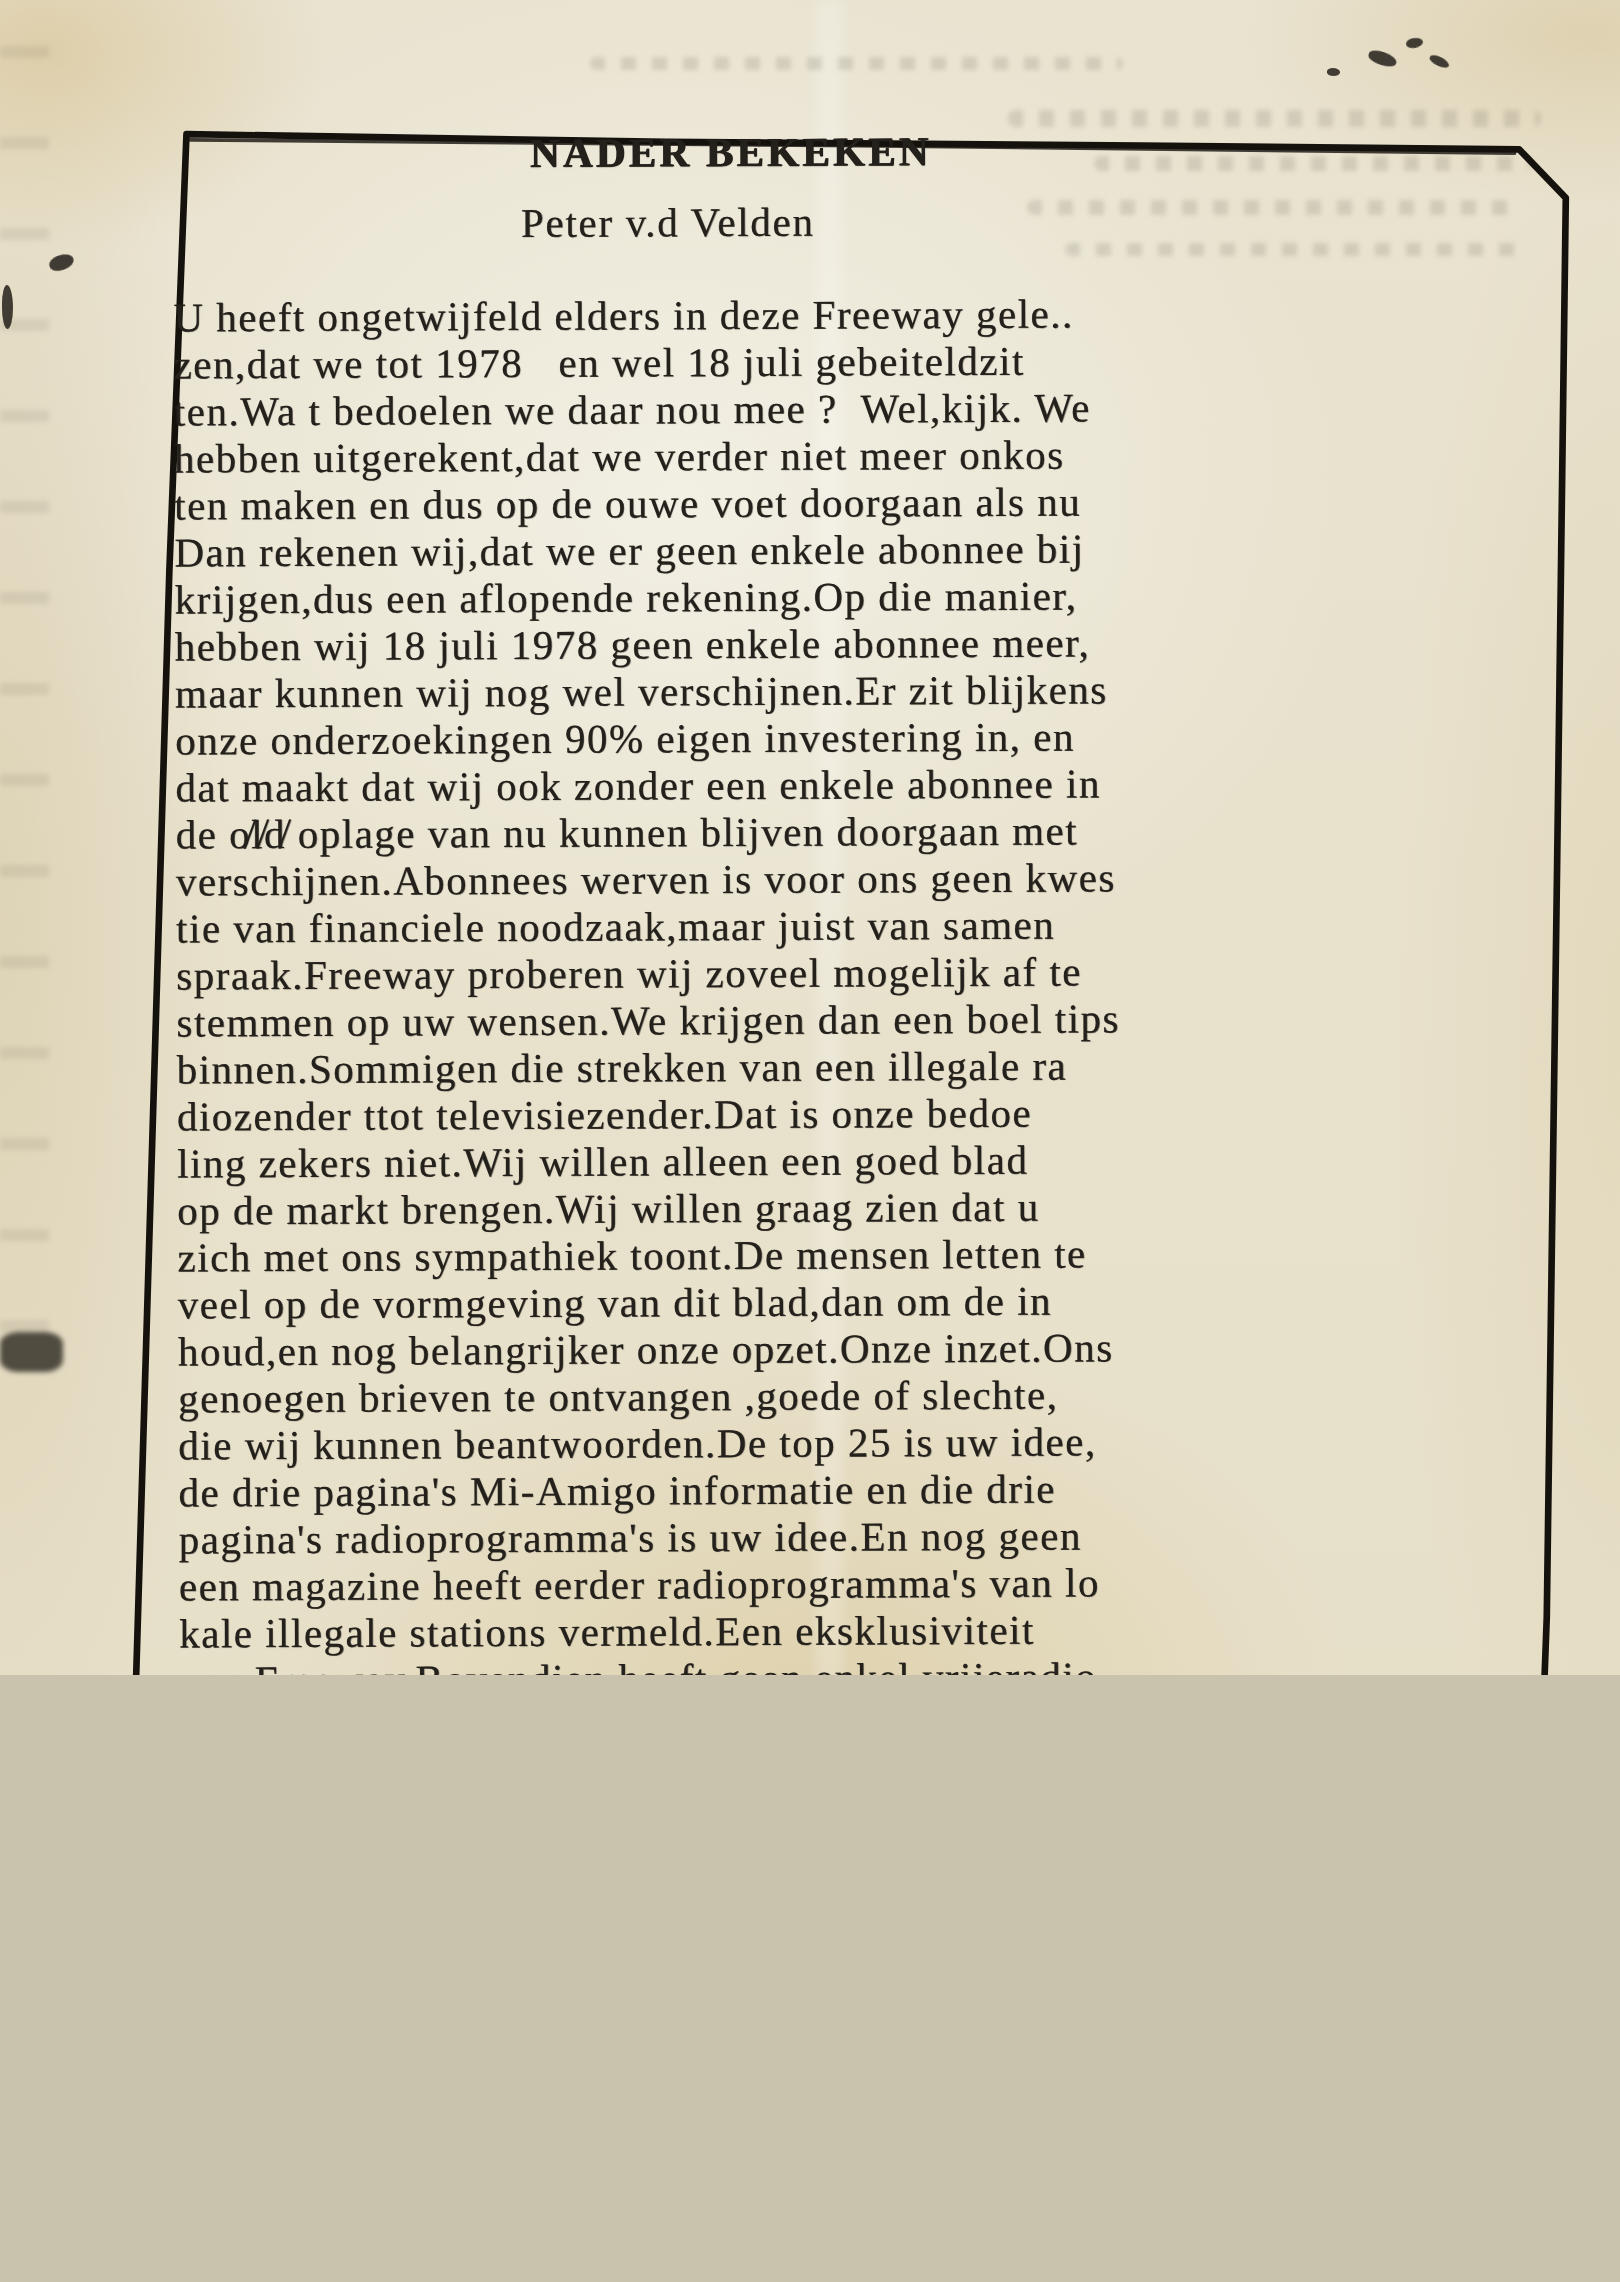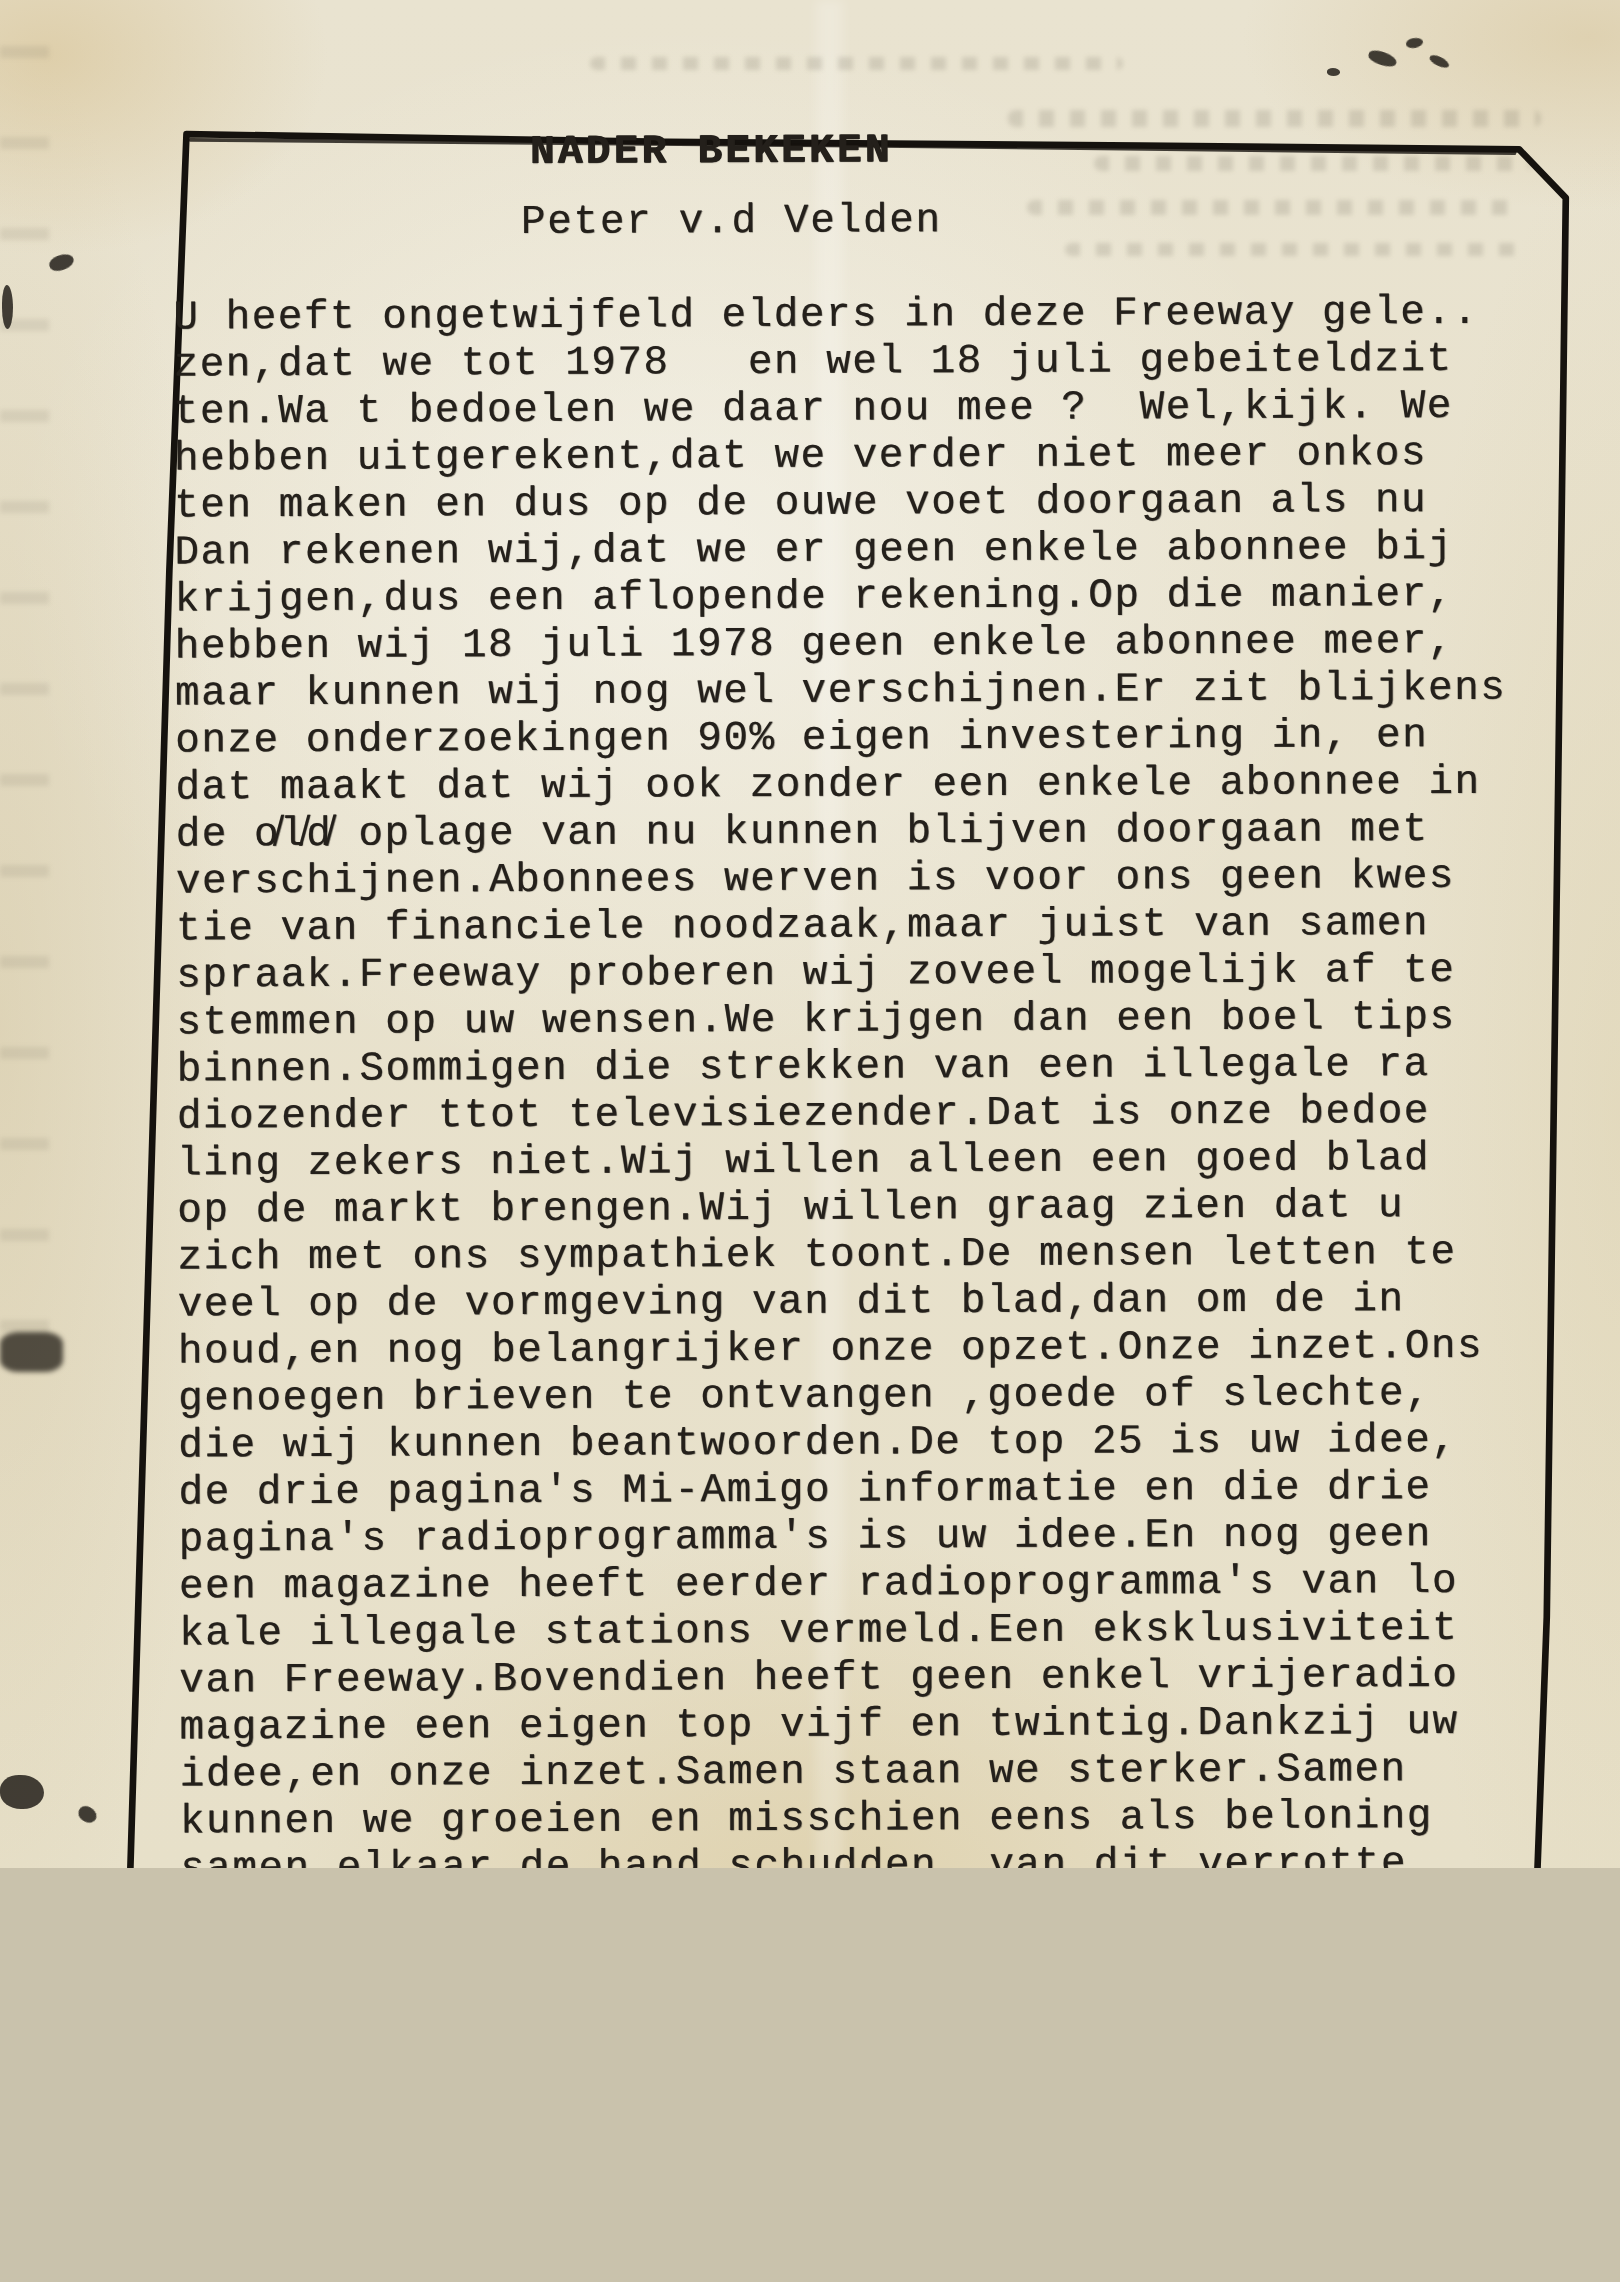--- a/index.html
+++ b/index.html
@@ -1,28 +1,28 @@
 <!DOCTYPE html>
 <html style="font-size:15px"><head>
 <meta charset="utf-8">
 <style>
   html,body{margin:0;padding:0;background:#c9c2ac;}
   .page{
     position:relative;
-    width:1621px;height:1868px;
+    width:1621px;height:1675px;
     overflow:hidden;
     background:
       radial-gradient(399px 285px at 3% 3%, rgba(213,190,140,.55), transparent 70%),
       radial-gradient(495px 247px at 98% 2%, rgba(210,188,140,.45), transparent 70%),
       radial-gradient(723px 495px at 50% 102%, rgba(216,198,152,.55), transparent 75%),
       radial-gradient(285px 1236px at 0% 55%, rgba(205,189,148,.38), transparent 80%),
       radial-gradient(285px 1236px at 100% 60%, rgba(214,199,156,.30), transparent 80%),
       radial-gradient(904px 713px at 42% 30%, rgba(250,250,246,.55), transparent 75%),
       linear-gradient(#e9e3d0, #e7e0c9);
-    font-family:Liberation Mono, monospace;
+    font-family:Liberation Serif, serif;
     color:#24201b;
   }
   .content{position:absolute;inset:0;transform:rotate(-0.25deg);transform-origin:60% 0;}
   .typewriter{
     color:#24201b;
     text-shadow:0.6px 0.4px 0.7px rgba(36,32,27,.55), -0.3px 0 0.4px rgba(36,32,27,.3);
   }
   .title{
     position:absolute;left:529px;top:127px;
     font-size:41px;font-weight:bold;letter-spacing:3.3px;white-space:pre;

